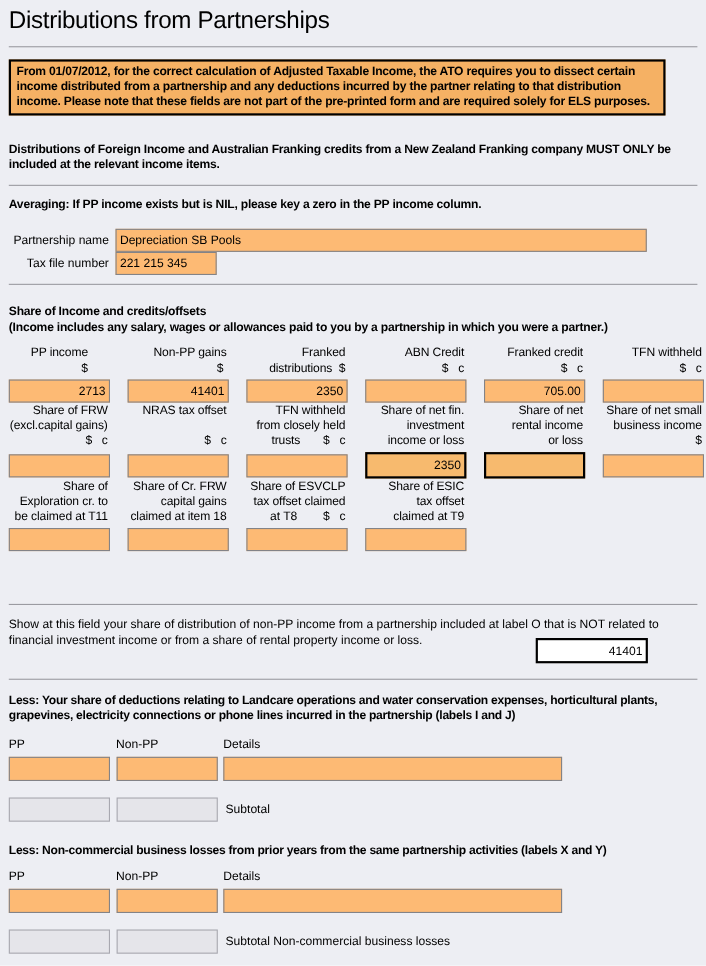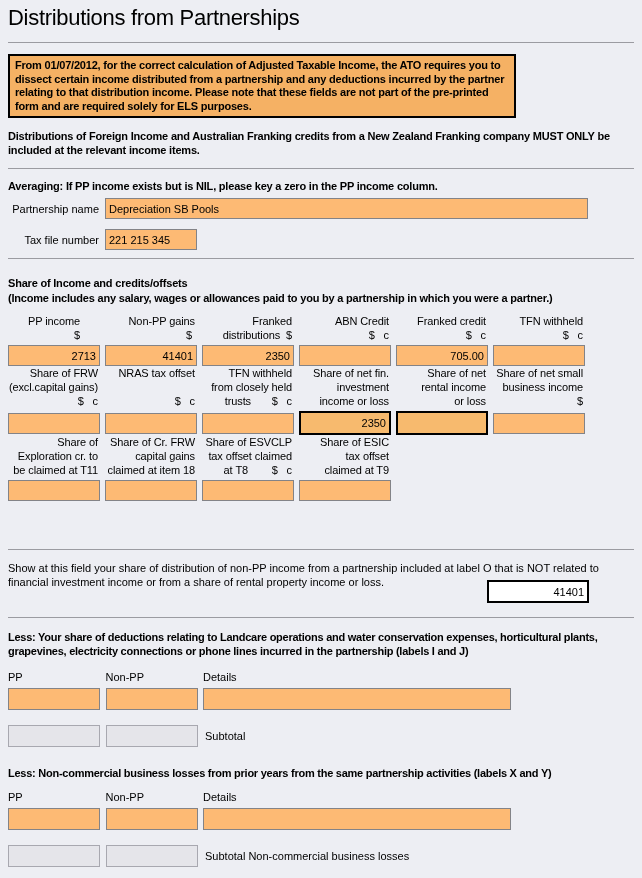--- a/index.html
+++ b/index.html
@@ -5,36 +5,36 @@
   html,body{margin:0;padding:0;}
   .canvas{
     position:relative;width:642px;height:878px;background:#EDEEF3;
     font-family:"Liberation Sans",sans-serif;color:#000;overflow:hidden;
   }
   .hr{position:absolute;left:8px;width:626px;height:1px;background:#9B9BA1;}
   .title{position:absolute;left:8px;top:5px;font-size:22px;font-weight:normal;margin:0;letter-spacing:-0.3px;}
   .bold{font-weight:bold;}
   .para{position:absolute;left:8px;font-size:11px;line-height:14px;letter-spacing:-0.2px;}
   .notice{
-    position:absolute;left:8px;top:54px;width:508px;box-sizing:border-box;
+    position:absolute;left:8px;top:54px;width:597px;box-sizing:border-box;
     background:#F5B164;border:2px solid #000;padding:3px 5px;
     font-size:11px;font-weight:bold;line-height:13.5px;letter-spacing:-0.2px;
   }
   .frow{position:absolute;left:0;display:flex;align-items:center;}
   .frow label{display:block;width:99px;text-align:right;font-size:11px;padding-right:6px;}
   .fld{
     box-sizing:border-box;height:21px;border:1px solid #838387;background:#fdba74;
     font-family:"Liberation Sans",sans-serif;font-size:11px;padding:0 3px;color:#000;outline:none;
   }
   .num{text-align:right;}
   .fld.hl{background:#F7BA6E;border:2px solid #000;height:24px;}
   .fld.dis{background:#E5E5EA;border:1px solid #A8A8B0;}
   .wide{width:483px;}
   .tfnw{width:92px;}
-  .fgrid{display:grid;grid-template-columns:repeat(6,92px);column-gap:5px;align-items:center;}
+  .fgrid{display:grid;grid-template-columns:repeat(6,92px);column-gap:16px;align-items:center;}
   .dgrid{display:grid;grid-template-columns:92px 92px 308px;column-gap:5.5px;align-items:center;}
   .sgrid{display:grid;grid-template-columns:92px 92px auto;column-gap:5.5px;align-items:center;}
   .hdr-cell{text-align:right;padding-right:2px;}
   .hdr-cell.ctr{padding-right:20px;}
   .hdr-line{height:14px;line-height:14px;font-size:11px;white-space:pre;letter-spacing:-0.1px;}
   .gap-top{}
   .inp-row{margin-top:3px;}
   .collbl{font-size:11px;}
   .sublbl{font-size:11px;line-height:22px;padding-left:2px;}
   #share-grid{position:absolute;left:8px;top:314px;}
@@ -52,21 +52,21 @@
   <h1 class="title">Distributions from Partnerships</h1>
   <div class="hr" style="top:42px"></div>
 
   <div class="notice">From 01/07/2012, for the correct calculation of Adjusted Taxable Income, the ATO requires you to dissect certain income distributed from a partnership and any deductions incurred by the partner relating to that distribution income. Please note that these fields are not part of the pre-printed form and are required solely for ELS purposes.</div>
 
   <div class="para bold" style="top:129px;width:606px;">Distributions of Foreign Income and Australian Franking credits from a New Zealand Franking company MUST ONLY be included at the relevant income items.</div>
   <div class="hr" style="top:168px"></div>
 
   <div class="para bold" style="top:179px;width:620px;">Averaging: If PP income exists but is NIL, please key a zero in the PP income column.</div>
 
-  <div class="frow" style="top:198px">
+  <div class="frow" style="top:208px">
     <label>Partnership name</label>
     <input type="text" readonly="" class="fld wide" value="Depreciation SB Pools" style="">
   </div>
   <div class="frow" style="top:229px">
     <label>Tax file number</label>
     <input type="text" readonly="" class="fld tfnw" value="221 215 345" style="">
   </div>
 
   <div class="hr" style="top:258px"></div>
 

